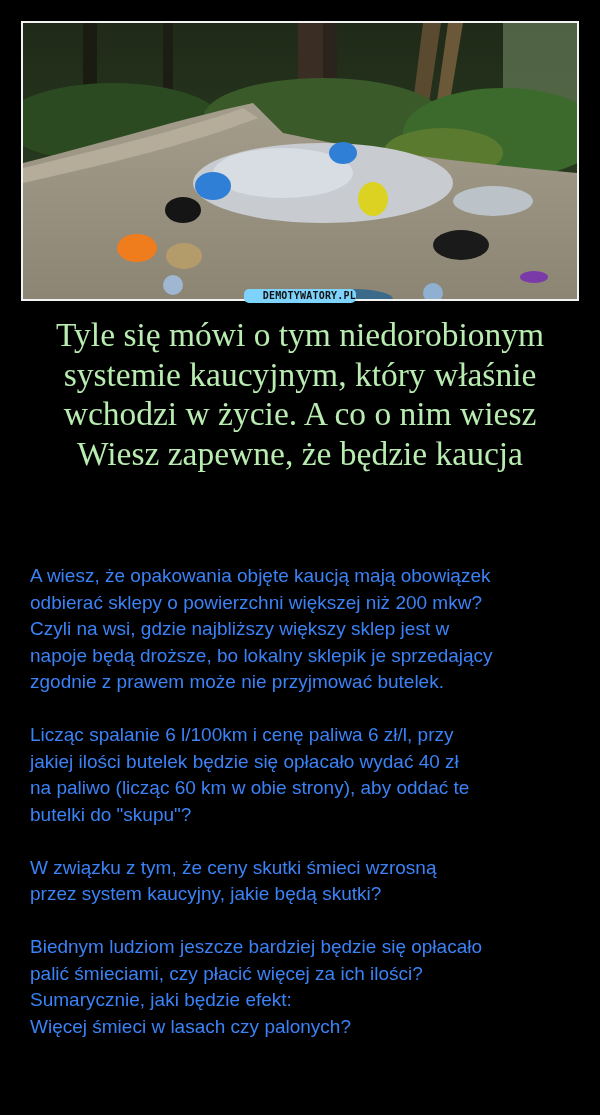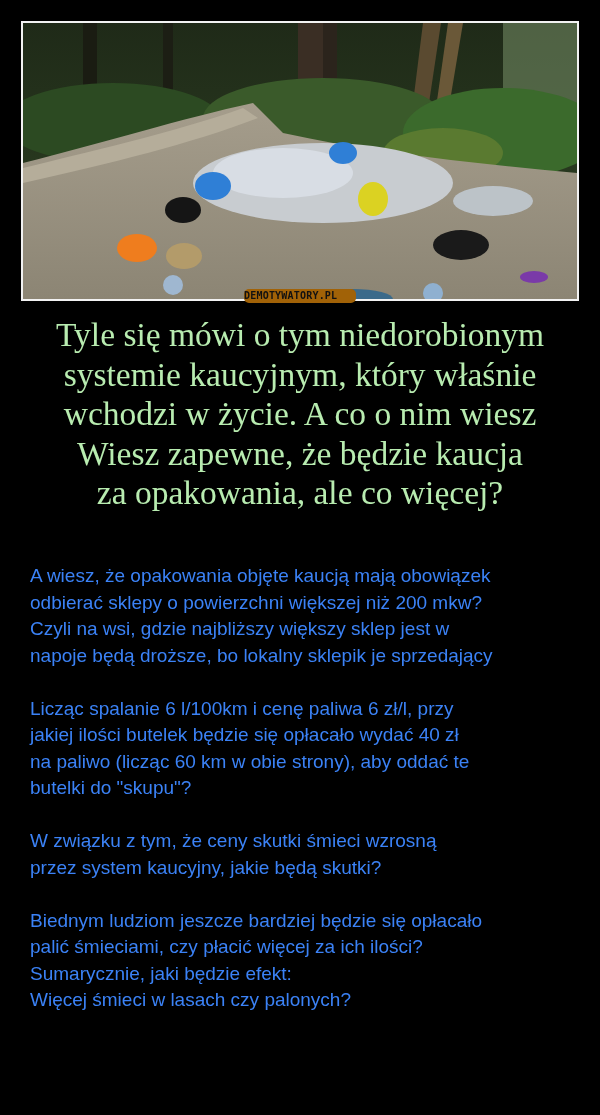--- a/index.html
+++ b/index.html
@@ -4,23 +4,23 @@
   <style>
     html, body { margin: 0; padding: 0; background: #000; }
     body { width: 600px; height: 1115px; position: relative; overflow: hidden; font-family: "Liberation Sans", sans-serif; }
     .frame {
       position: absolute; left: 21px; top: 21px; width: 554px; height: 276px;
       border: 2px solid #f2f2f2; overflow: hidden; background: #8a8475;
     }
     .photo { position: absolute; inset: 0; width: 100%; height: 100%; }
     .watermark {
       position: absolute; left: 244px; top: 289px; width: 112px; height: 14px;
-      background: #a16207; border-radius: 5px 5px 5px 5px;
+      background: #7dd3fc; border-radius: 5px 5px 5px 5px;
       color: #111; font-family: "DejaVu Sans Mono", monospace; font-weight: bold; font-size: 10px;
-      line-height: 14px; text-align: left; letter-spacing: 0.2px;
+      line-height: 14px; text-align: right; letter-spacing: 0.2px;
     }
     .title {
       position: absolute; left: 20px; top: 315px; width: 560px;
       color: #b8ecb0; font-family: "Liberation Serif", serif; font-size: 33.5px; line-height: 39.5px;
       text-align: center; margin: 0; font-weight: normal;
     }
     .title span { display: block; white-space: nowrap; }
     .body-text {
       position: absolute; left: 30px; top: 563px; width: 560px;
       color: #3b82f6; font-family: "Liberation Sans", sans-serif; font-size: 19px; line-height: 26.5px;
@@ -78,29 +78,29 @@
   </svg>
 </div>
 
 <div class="watermark">DEMOTYWATORY.PL</div>
 
 <h1 class="title">
   <span>Tyle się mówi o tym niedorobionym</span>
   <span>systemie kaucyjnym, który właśnie</span>
   <span>wchodzi w życie. A co o nim wiesz</span>
   <span>Wiesz zapewne, że będzie kaucja</span>
-  <span>za opakowania, ale co więcej?</span>
 </h1>
 
 <div class="body-text">
   <div>
     <span class="line">A wiesz, że opakowania objęte kaucją mają obowiązek</span>
     <span class="line">odbierać sklepy o powierzchni większej niż 200 mkw?</span>
     <span class="line">Czyli na wsi, gdzie najbliższy większy sklep jest w</span>
     <span class="line">napoje będą droższe, bo lokalny sklepik je sprzedający</span>
+    <span class="line">zgodnie z prawem może nie przyjmować butelek.</span>
   </div>
   <span class="gap"></span>
   <div>
     <span class="line">Licząc spalanie 6 l/100km i cenę paliwa 6 zł/l, przy</span>
     <span class="line">jakiej ilości butelek będzie się opłacało wydać 40 zł</span>
     <span class="line">na paliwo (licząc 60 km w obie strony), aby oddać te</span>
     <span class="line">butelki do "skupu"?</span>
   </div>
   <span class="gap"></span>
   <div>

